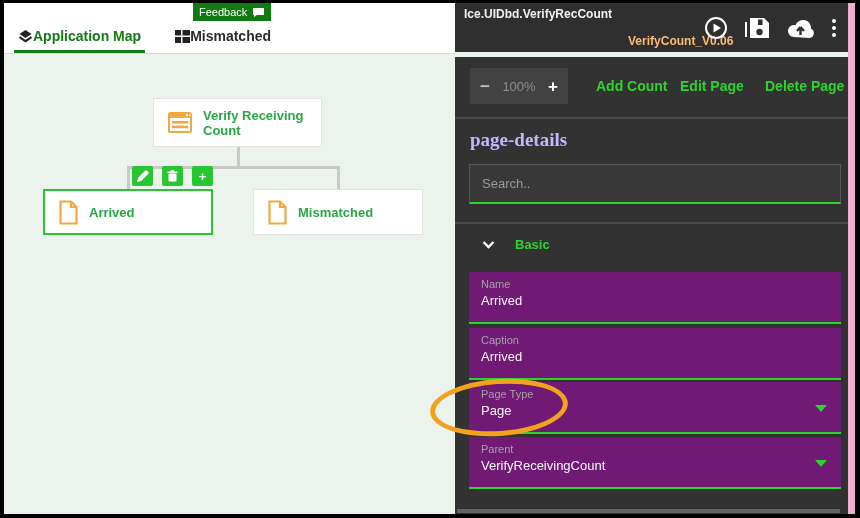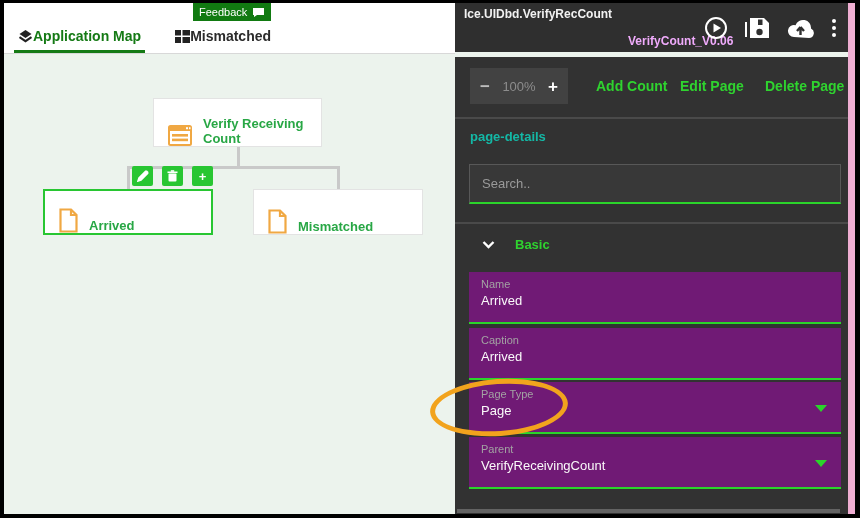--- a/index.html
+++ b/index.html
@@ -24,41 +24,41 @@
   .tab { display:flex; align-items:center; padding:0 4px; margin-right:26px;
          font-size:14px; font-weight:bold; color:#2b2b2b; position:relative; cursor:pointer; }
   .tab.active { color:#157a15; }
   .tab.active::after { content:""; position:absolute; left:0; right:0; bottom:0; height:3px; background:#157a15; }
   #canvas { position:relative; flex:1; background:#ecf3ed; overflow:hidden; }
 
   .connector { position:absolute; background:#c9c9c9; }
 
   .map-node {
     position:absolute; background:#fff; border:1px solid #e3e3e3;
-    display:flex; align-items:flex-end; gap:11px; padding-left:14px;
+    display:flex; align-items:center; gap:11px; padding-left:14px;
     font-size:13px; font-weight:bold; color:#28a745; cursor:pointer;
   }
   .map-node.selected { border:2px solid #28c632; }
 
   .node-toolbar { position:absolute; display:flex; gap:9px; }
   .tool-btn {
     width:21px; height:20px; background:#28c632; border-radius:2px;
     display:flex; align-items:center; justify-content:center; cursor:pointer;
     color:#fff; font-size:13px; font-weight:bold; line-height:1;
   }
 
   
   #right-col { width:393px; display:flex; flex-direction:column; }
   #right-header {
     height:49px; background:#2f2f2f; display:flex; align-items:center;
     padding:0 10px 0 9px; position:relative;
   }
   .title-block { display:flex; gap:16px;justify-content:center; }
   .app-title { color:#f2f2f2; font-size:12px; font-weight:bold; }
-  .app-version { color:#f0abfc; font-size:12px; font-weight:bold;margin-top:27px; }
+  .app-version { color:#fdba74; font-size:12px; font-weight:bold;margin-top:27px; }
   .header-icons { position:absolute; right:10px; top:0; height:100%; display:flex; align-items:center; gap:16px; }
   .hicon { cursor:pointer; display:flex; align-items:center; }
   .kebab { display:flex; flex-direction:column; gap:3px; padding:2px; cursor:pointer; }
   .kebab span { width:4px; height:4px; border-radius:50%; background:#fff; }
 
   .light-strip { height:5px; background:#ecf3ed; }
 
   #panel { position:relative; flex:1; background:#323232; }
 
   .zoom-ctrl {
@@ -66,21 +66,21 @@
     display:flex; align-items:center; justify-content:space-between; padding:0 10px;
   }
   .zoom-btn { color:#fff; font-size:17px; font-weight:bold; cursor:pointer; line-height:1; }
   .zoom-btn.minus { color:#bdbdbd; }
   .zoom-val { color:#8d8d8d; font-size:13px; }
 
   .panel-link { position:absolute; top:21px; color:#2fd32f; font-size:14px; font-weight:bold; cursor:pointer; }
 
   .sep { position:absolute; left:0; width:100%; height:2px; background:#4a4a4a; }
 
-  .panel-title { position:absolute; left:15px; top:72px; color:#14b8a6; font-size:13px; font-weight:bold; }
+  .panel-title { position:absolute; left:15px; top:72px; color:#c4b5fd; font-size:19px; font-weight:bold;font-family:Liberation Serif, serif; }
 
   .search-box {
     position:absolute; left:14px; top:107px; width:372px; height:40px;
     background:#383838; border:1px solid #585858; border-bottom:2px solid #2bd42b;
   }
   .search-box input {
     width:100%; height:100%; background:transparent; border:none; outline:none;
     color:#e8e8e8; font-size:13px; padding:0 12px; font-family:"Liberation Sans", sans-serif;
   }
   .search-box input::placeholder { color:#9a9a9a; }

